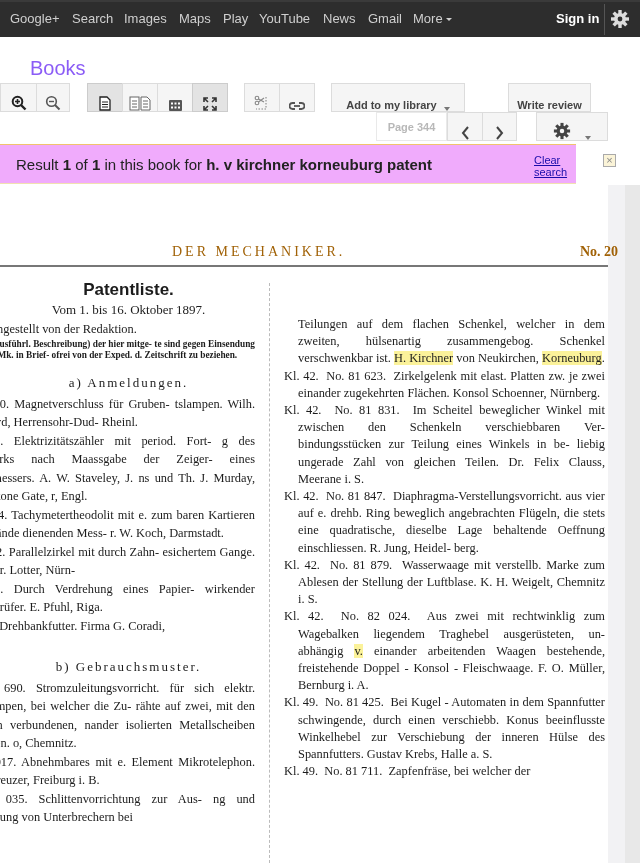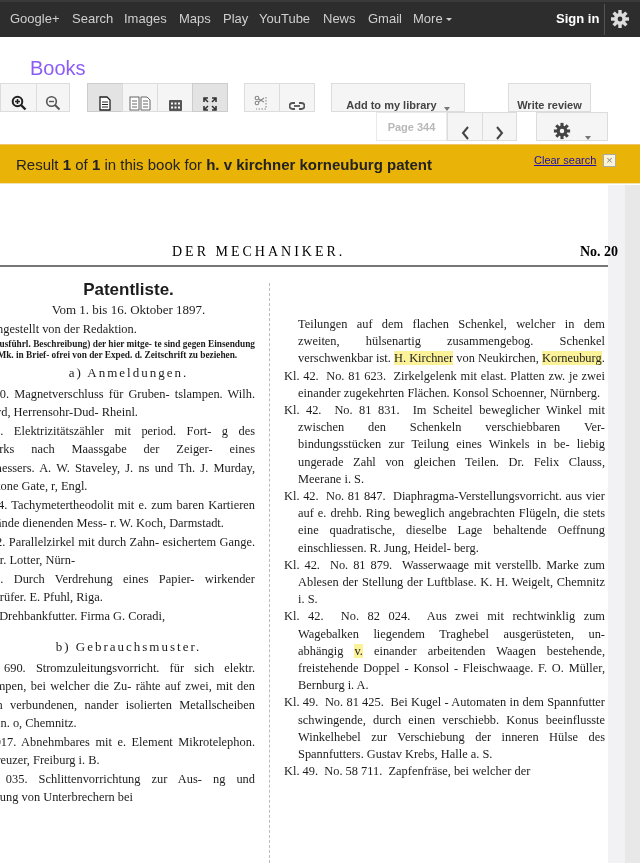--- a/index.html
+++ b/index.html
@@ -18,42 +18,42 @@
 
   
   .btn { position: absolute; height: 29px; background: #f5f5f5; border: 1px solid #dcdcdc; display: flex; align-items: flex-end; justify-content: center; color: #444; font-size: 11px; font-weight: bold; }
   .btn.pressed { background: #e3e3e3; border-color: #ccc; }
   .btn svg { display: block; }
   .btn.grouped-l { border-right: none; }
 
   .page-label { position: absolute; left: 376px; top: 112px; width: 71px; height: 29px; border: 1px solid #e9e9e9; background: #fff; color: #b8b8b8; font-size: 11px; font-weight: bold; display: flex; align-items: center; justify-content: center; }
 
   
-  .result-bar { position: absolute; left: 0; top: 144px; width: 640px; height: 40px; background: #eab308; border-top: 1px solid #f0c36d; border-bottom: 1px solid #f0e1b0; }
+  .result-bar { position: absolute; left: 0; top: 144px; width: 576px; height: 40px; background: #f0abfc; border-top: 1px solid #f0c36d; border-bottom: 1px solid #f0e1b0; }
   .result-text { position: absolute; left: 16px; top: 11px; font-size: 15px; color: #222; white-space: nowrap; }
   .result-text b { font-weight: bold; }
   .clear-search { position: absolute; left: 534px; top: 9px; font-size: 11px; color: #1a0dab; text-decoration: underline; }
   .close-x { position: absolute; left: 603px; top: 9px; width: 13px; height: 13px; border: 1px solid #aaa; background: #fbf4d8; color: #888; font-size: 11px; line-height: 11px; text-align: center; }
 
   
   .viewer { position: absolute; left: 0; top: 185px; width: 640px; height: 678px; background: #fff; }
   .scroll-strip { position: absolute; left: 608px; top: 185px; width: 17px; height: 678px; background: #f2f2f4; }
   .scroll-strip2 { position: absolute; left: 625px; top: 185px; width: 15px; height: 678px; background: #e8e8e8; }
 
-  .doc { position: absolute; font-family: "Liberation Serif", serif; color: #000000; }
+  .doc { position: absolute; font-family: "Liberation Serif", serif; color: #a16207; }
   .page-header { left: 172px; top: 244px; font-size: 14px; letter-spacing: 3px; }
   .page-no { left: 562px; top: 244px; font-size: 14px; font-weight: bold; margin-left: 18px; }
   .header-rule { position: absolute; left: 0; top: 265px; width: 608px; height: 2px; background: #555; opacity: .8; }
   .col-sep { position: absolute; left: 269px; top: 283px; width: 1px; height: 580px; border-left: 1px dashed #bbb; }
 
   .left-col { position: absolute; left: -38px; top: 279px; width: 293px; font-family: "Liberation Serif", serif; color: #1c1c1c; font-size: 12.4px; line-height: 18.5px; }
   .left-col .title { font-family: "Liberation Sans", sans-serif; font-weight: bold; font-size: 17px; text-align: center; line-height: 22px; margin-left: 40px; }
   .left-col .center { text-align: center; margin-left: 40px; font-size: 13px; }
   .left-col .small { font-size: 9.3px; line-height: 10.5px; font-weight: bold; text-align: justify; margin: 1px 0 3px 0; }
-  .left-col .sec { text-align: center; letter-spacing: 2px; font-size: 13px; margin: 4px 0 2px 40px; }
+  .left-col .sec { text-align: center; letter-spacing: 2px; font-size: 13px; margin: 14px 0 2px 40px; }
   .left-col .p { text-align: justify; text-align-last: left; }
   .left-col .gap { height: 9px; }
 
   .right-col { position: absolute; left: 284px; top: 279px; width: 321px; font-family: "Liberation Serif", serif; color: #1c1c1c; font-size: 12.4px; line-height: 17.2px; margin-top: 37px; }
   .right-col .entry { padding-left: 14px; text-indent: -14px; text-align: justify; text-align-last: left; }
   .right-col .cont { padding-left: 14px; text-align: justify; text-align-last: left; }
   .hl { background: #fbf29a; }
 </style>
 </head>
 <body>
@@ -255,14 +255,14 @@
     <span class="hl">H. Kirchner</span>
     <span>von Neukirchen,</span>
     <span class="hl">Korneuburg</span><span>.</span>
   </div>
   <div class="entry"><span>Kl. 42.</span>&nbsp; <span>No. 81 623.</span>&nbsp; <span>Zirkelgelenk mit elast. Platten zw. je zwei einander zugekehrten Flächen.  Konsol Schoenner, Nürnberg.</span></div>
   <div class="entry"><span>Kl. 42.</span>&nbsp; <span>No. 81 831.</span>&nbsp; <span>Im Scheitel beweglicher Winkel mit zwischen den Schenkeln verschiebbaren Ver- bindungsstücken zur Teilung eines Winkels in be- liebig ungerade Zahl von gleichen Teilen.  Dr. Felix Clauss, Meerane i. S.</span></div>
   <div class="entry"><span>Kl. 42.</span>&nbsp; <span>No. 81 847.</span>&nbsp; <span>Diaphragma-Verstellungsvorricht. aus vier auf e. drehb. Ring beweglich angebrachten Flügeln, die stets eine quadratische, dieselbe Lage behaltende Oeffnung einschliessen.  R. Jung, Heidel- berg.</span></div>
   <div class="entry"><span>Kl. 42.</span>&nbsp; <span>No. 81 879.</span>&nbsp; <span>Wasserwaage mit verstellb. Marke zum Ablesen der Stellung der Luftblase.  K. H. Weigelt, Chemnitz i. S.</span></div>
   <div class="entry"><span>Kl. 42.</span>&nbsp; <span>No. 82 024.</span>&nbsp; <span>Aus zwei mit rechtwinklig zum Wagebalken liegendem Traghebel ausgerüsteten, un- abhängig</span> <span class="hl">v.</span> <span>einander arbeitenden Waagen bestehende, freistehende Doppel - Konsol - Fleischwaage.  F. O. Müller, Bernburg i. A.</span></div>
   <div class="entry"><span>Kl. 49.</span>&nbsp; <span>No. 81 425.</span>&nbsp; <span>Bei Kugel - Automaten in dem Spannfutter schwingende, durch einen verschiebb. Konus beeinflusste Winkelhebel zur Verschiebung der inneren Hülse des Spannfutters.  Gustav Krebs, Halle a. S.</span></div>
-  <div class="entry"><span>Kl. 49.</span>&nbsp; <span>No. 58 711.</span>&nbsp; <span>Zapfenfräse, bei welcher der</span></div>
+  <div class="entry"><span>Kl. 49.</span>&nbsp; <span>No. 81 711.</span>&nbsp; <span>Zapfenfräse, bei welcher der</span></div>
 </div>
 
 </body></html>

